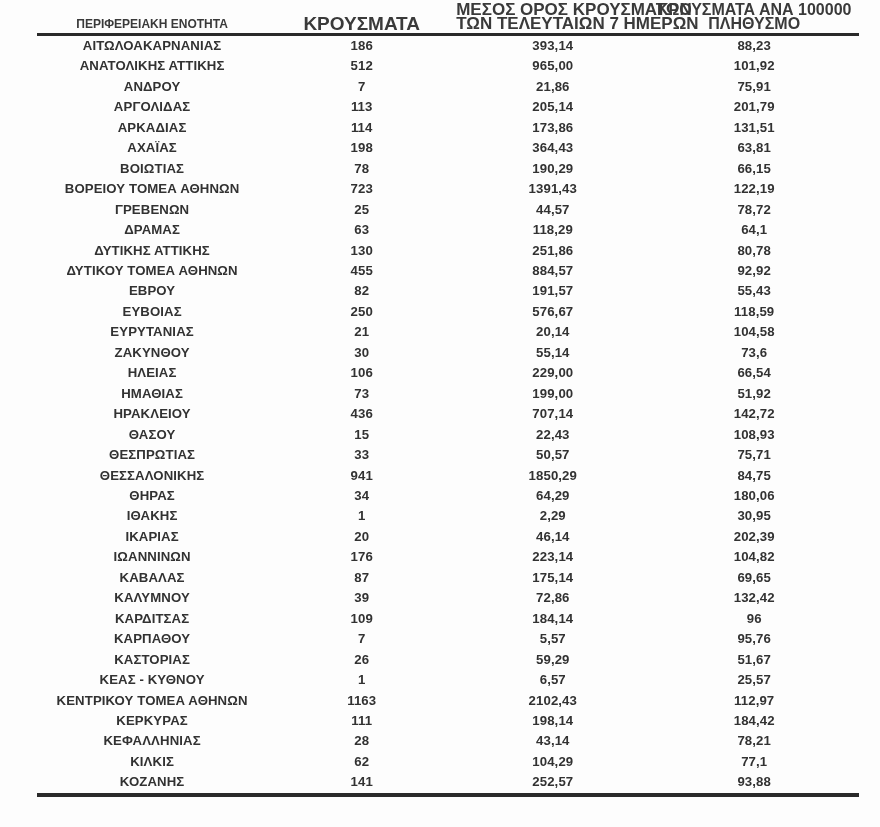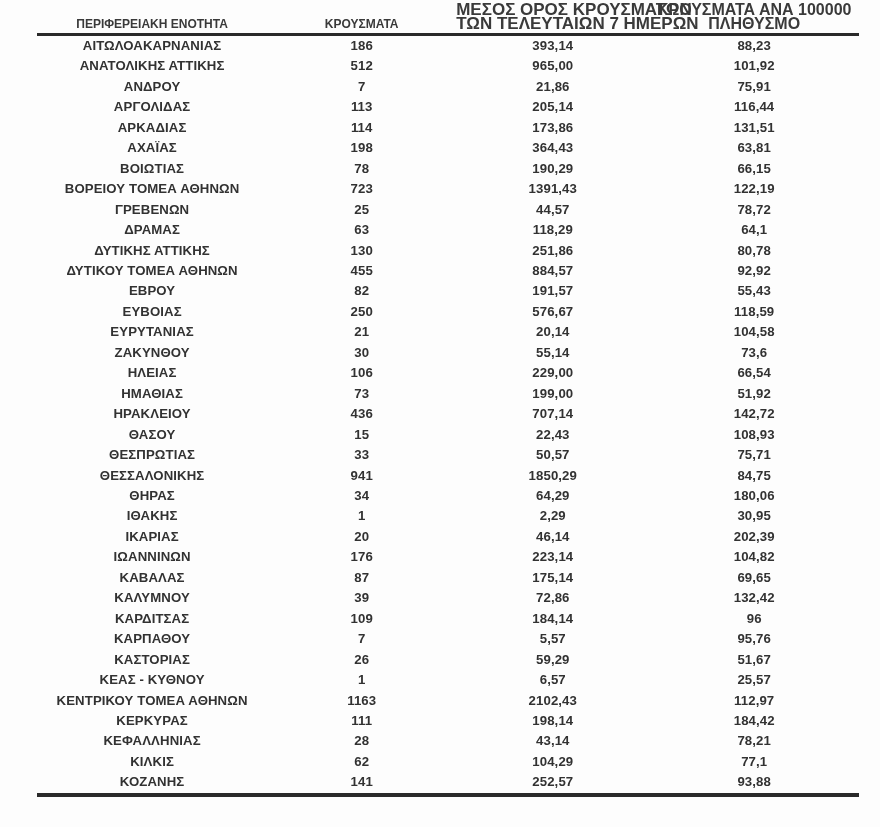--- a/index.html
+++ b/index.html
@@ -27,21 +27,21 @@
   thead th {
     vertical-align: bottom;
     border-bottom: 3px solid #2a2a2a;
     font-weight: bold;
     color: #3a3a3a;
     padding-bottom: 2px;
     text-align: center;
     line-height: 14px;
   }
   th.col-region   { width: 28%;   font-size: 12px; }
-  th.col-cases    { width: 23%;   font-size: 12px; }
+  th.col-cases    { width: 23%;   font-size: 19px; }
   th.col-avg      { width: 23.5%; font-size: 17px; }
   th.col-per100k  { width: 25.5%; font-size: 16px; }
   th .hline { display: block; white-space: nowrap; }
   tbody td {
     text-align: center;
     font-size: 13.2px;
     color: #323232;
     height: 20.45px;
     line-height: 20.45px;
     white-space: nowrap;
@@ -89,21 +89,21 @@
         <tr>
           <td>ΑΝΔΡΟΥ</td>
           <td>7</td>
           <td>21,86</td>
           <td>75,91</td>
         </tr>
         <tr>
           <td>ΑΡΓΟΛΙΔΑΣ</td>
           <td>113</td>
           <td>205,14</td>
-          <td>116,44</td>
+          <td>201,79</td>
         </tr>
         <tr>
           <td>ΑΡΚΑΔΙΑΣ</td>
           <td>114</td>
           <td>173,86</td>
           <td>131,51</td>
         </tr>
         <tr>
           <td>ΑΧΑΪΑΣ</td>
           <td>198</td>

